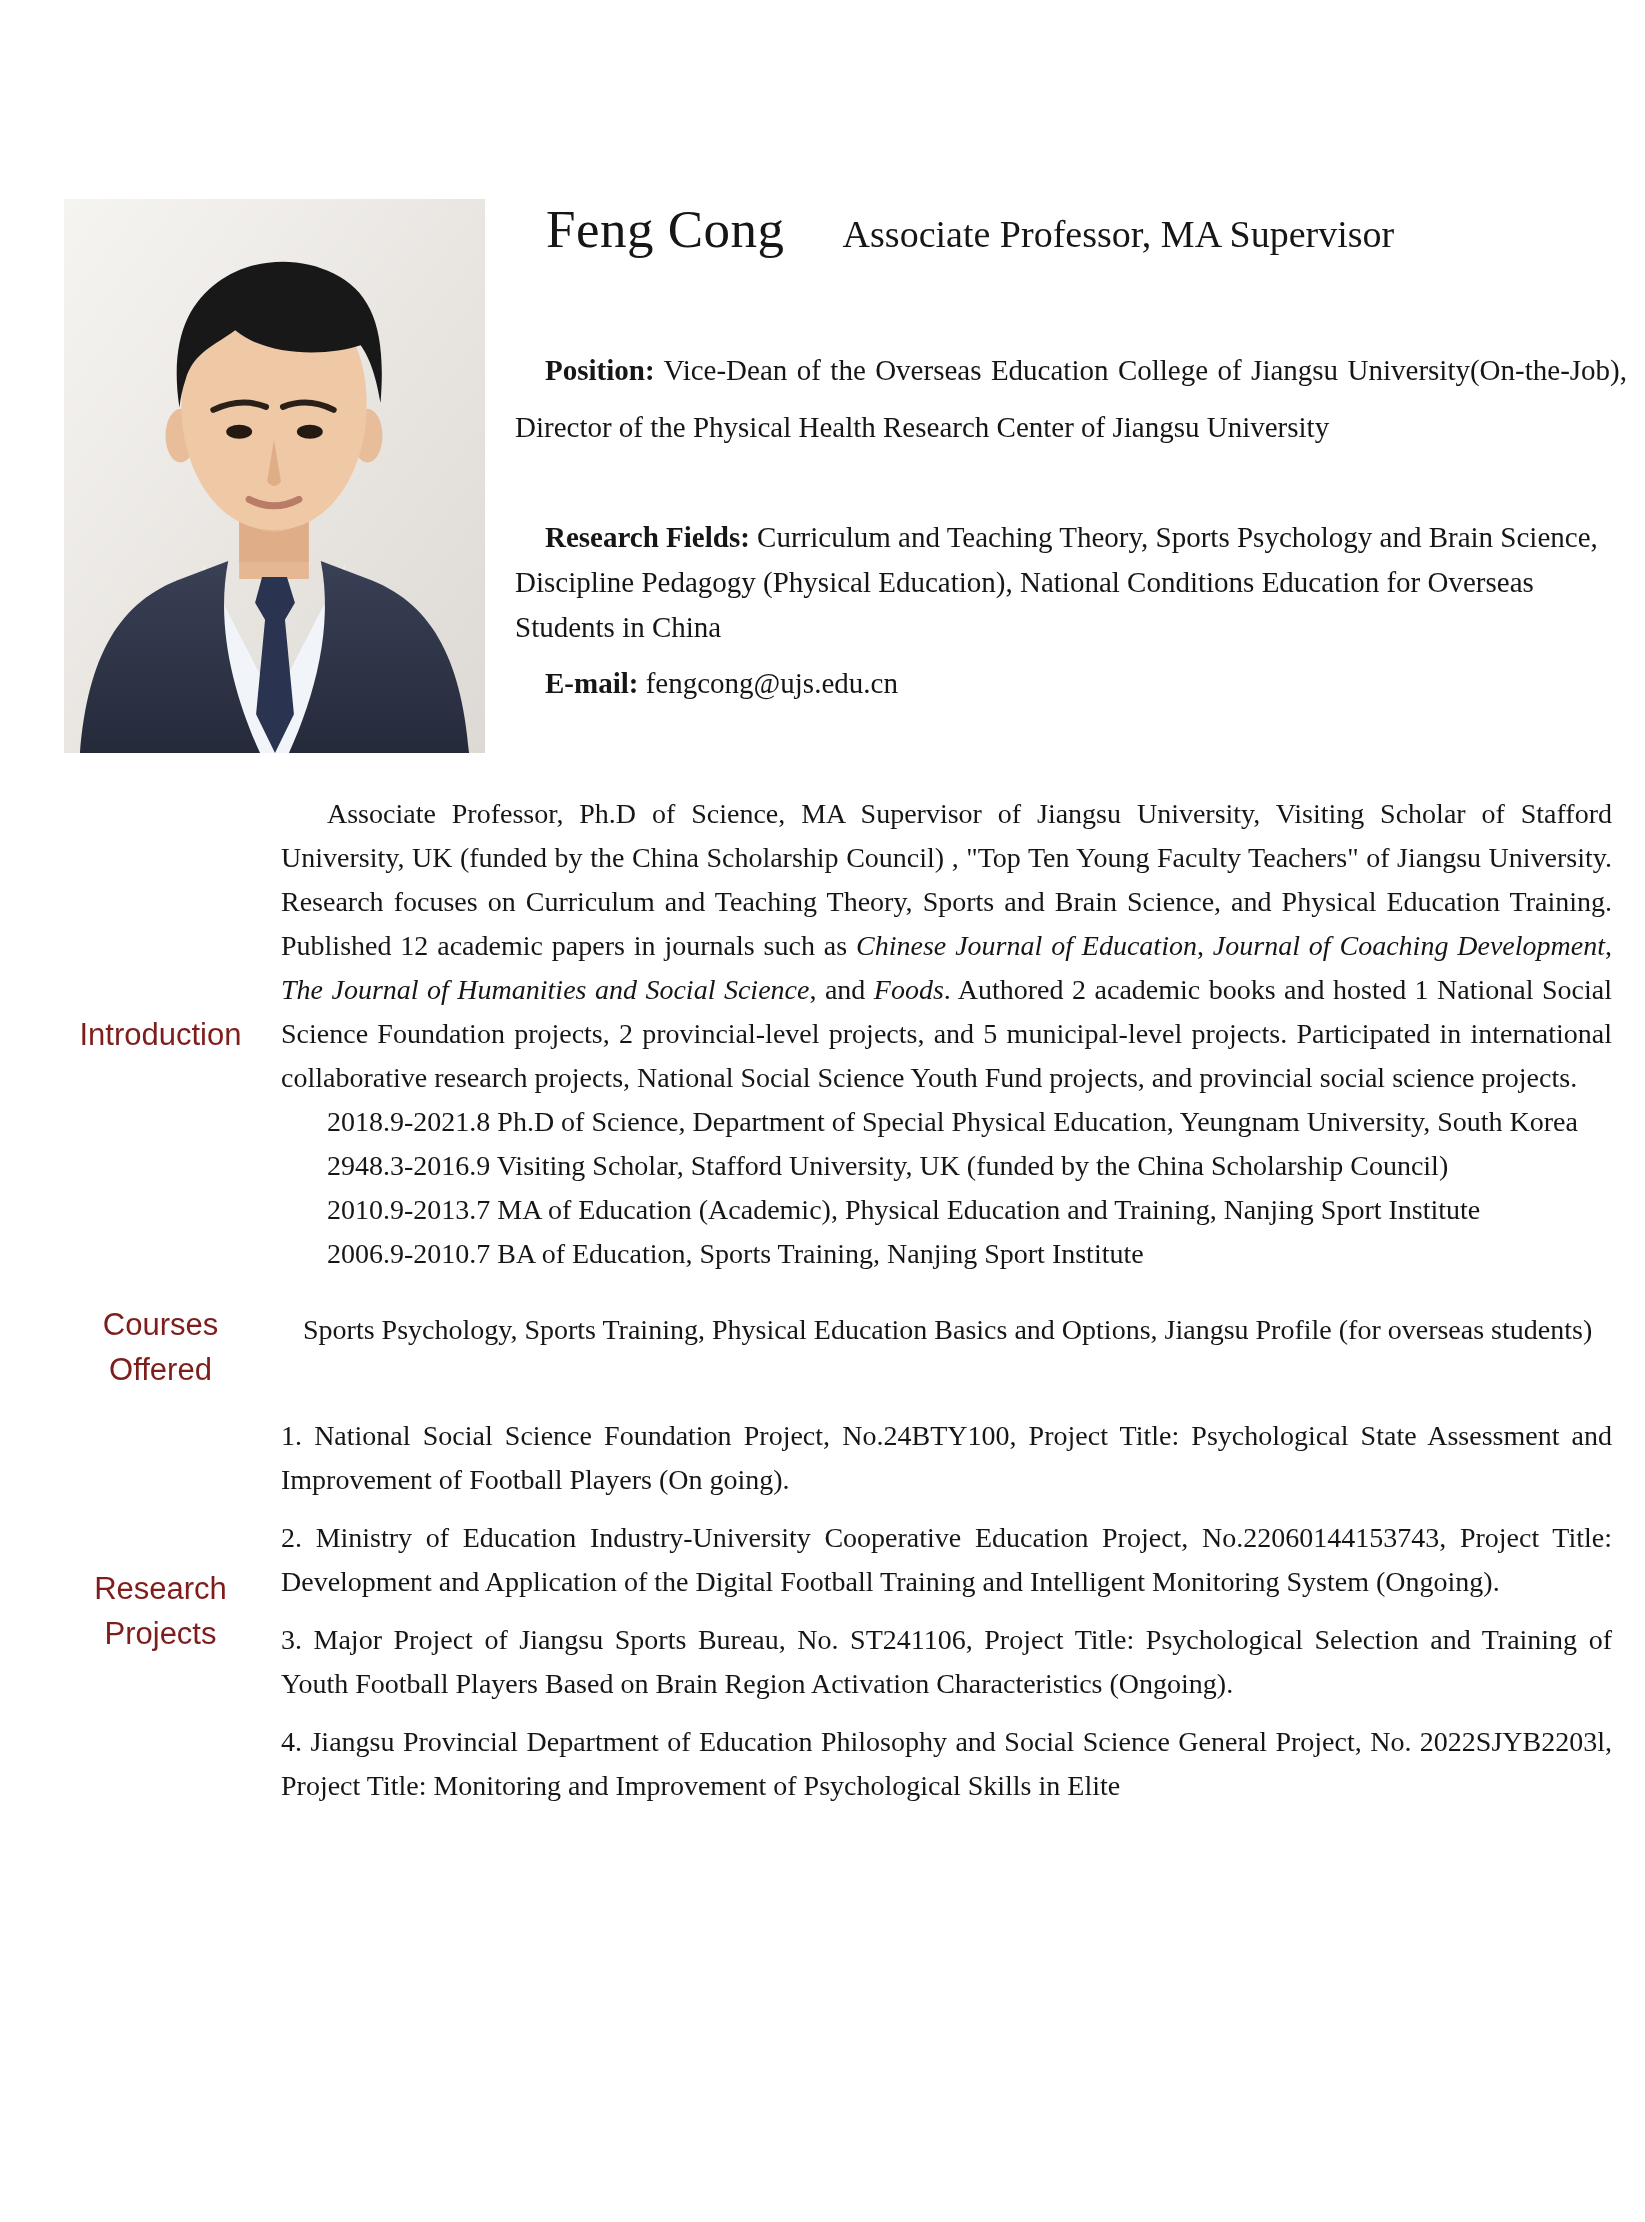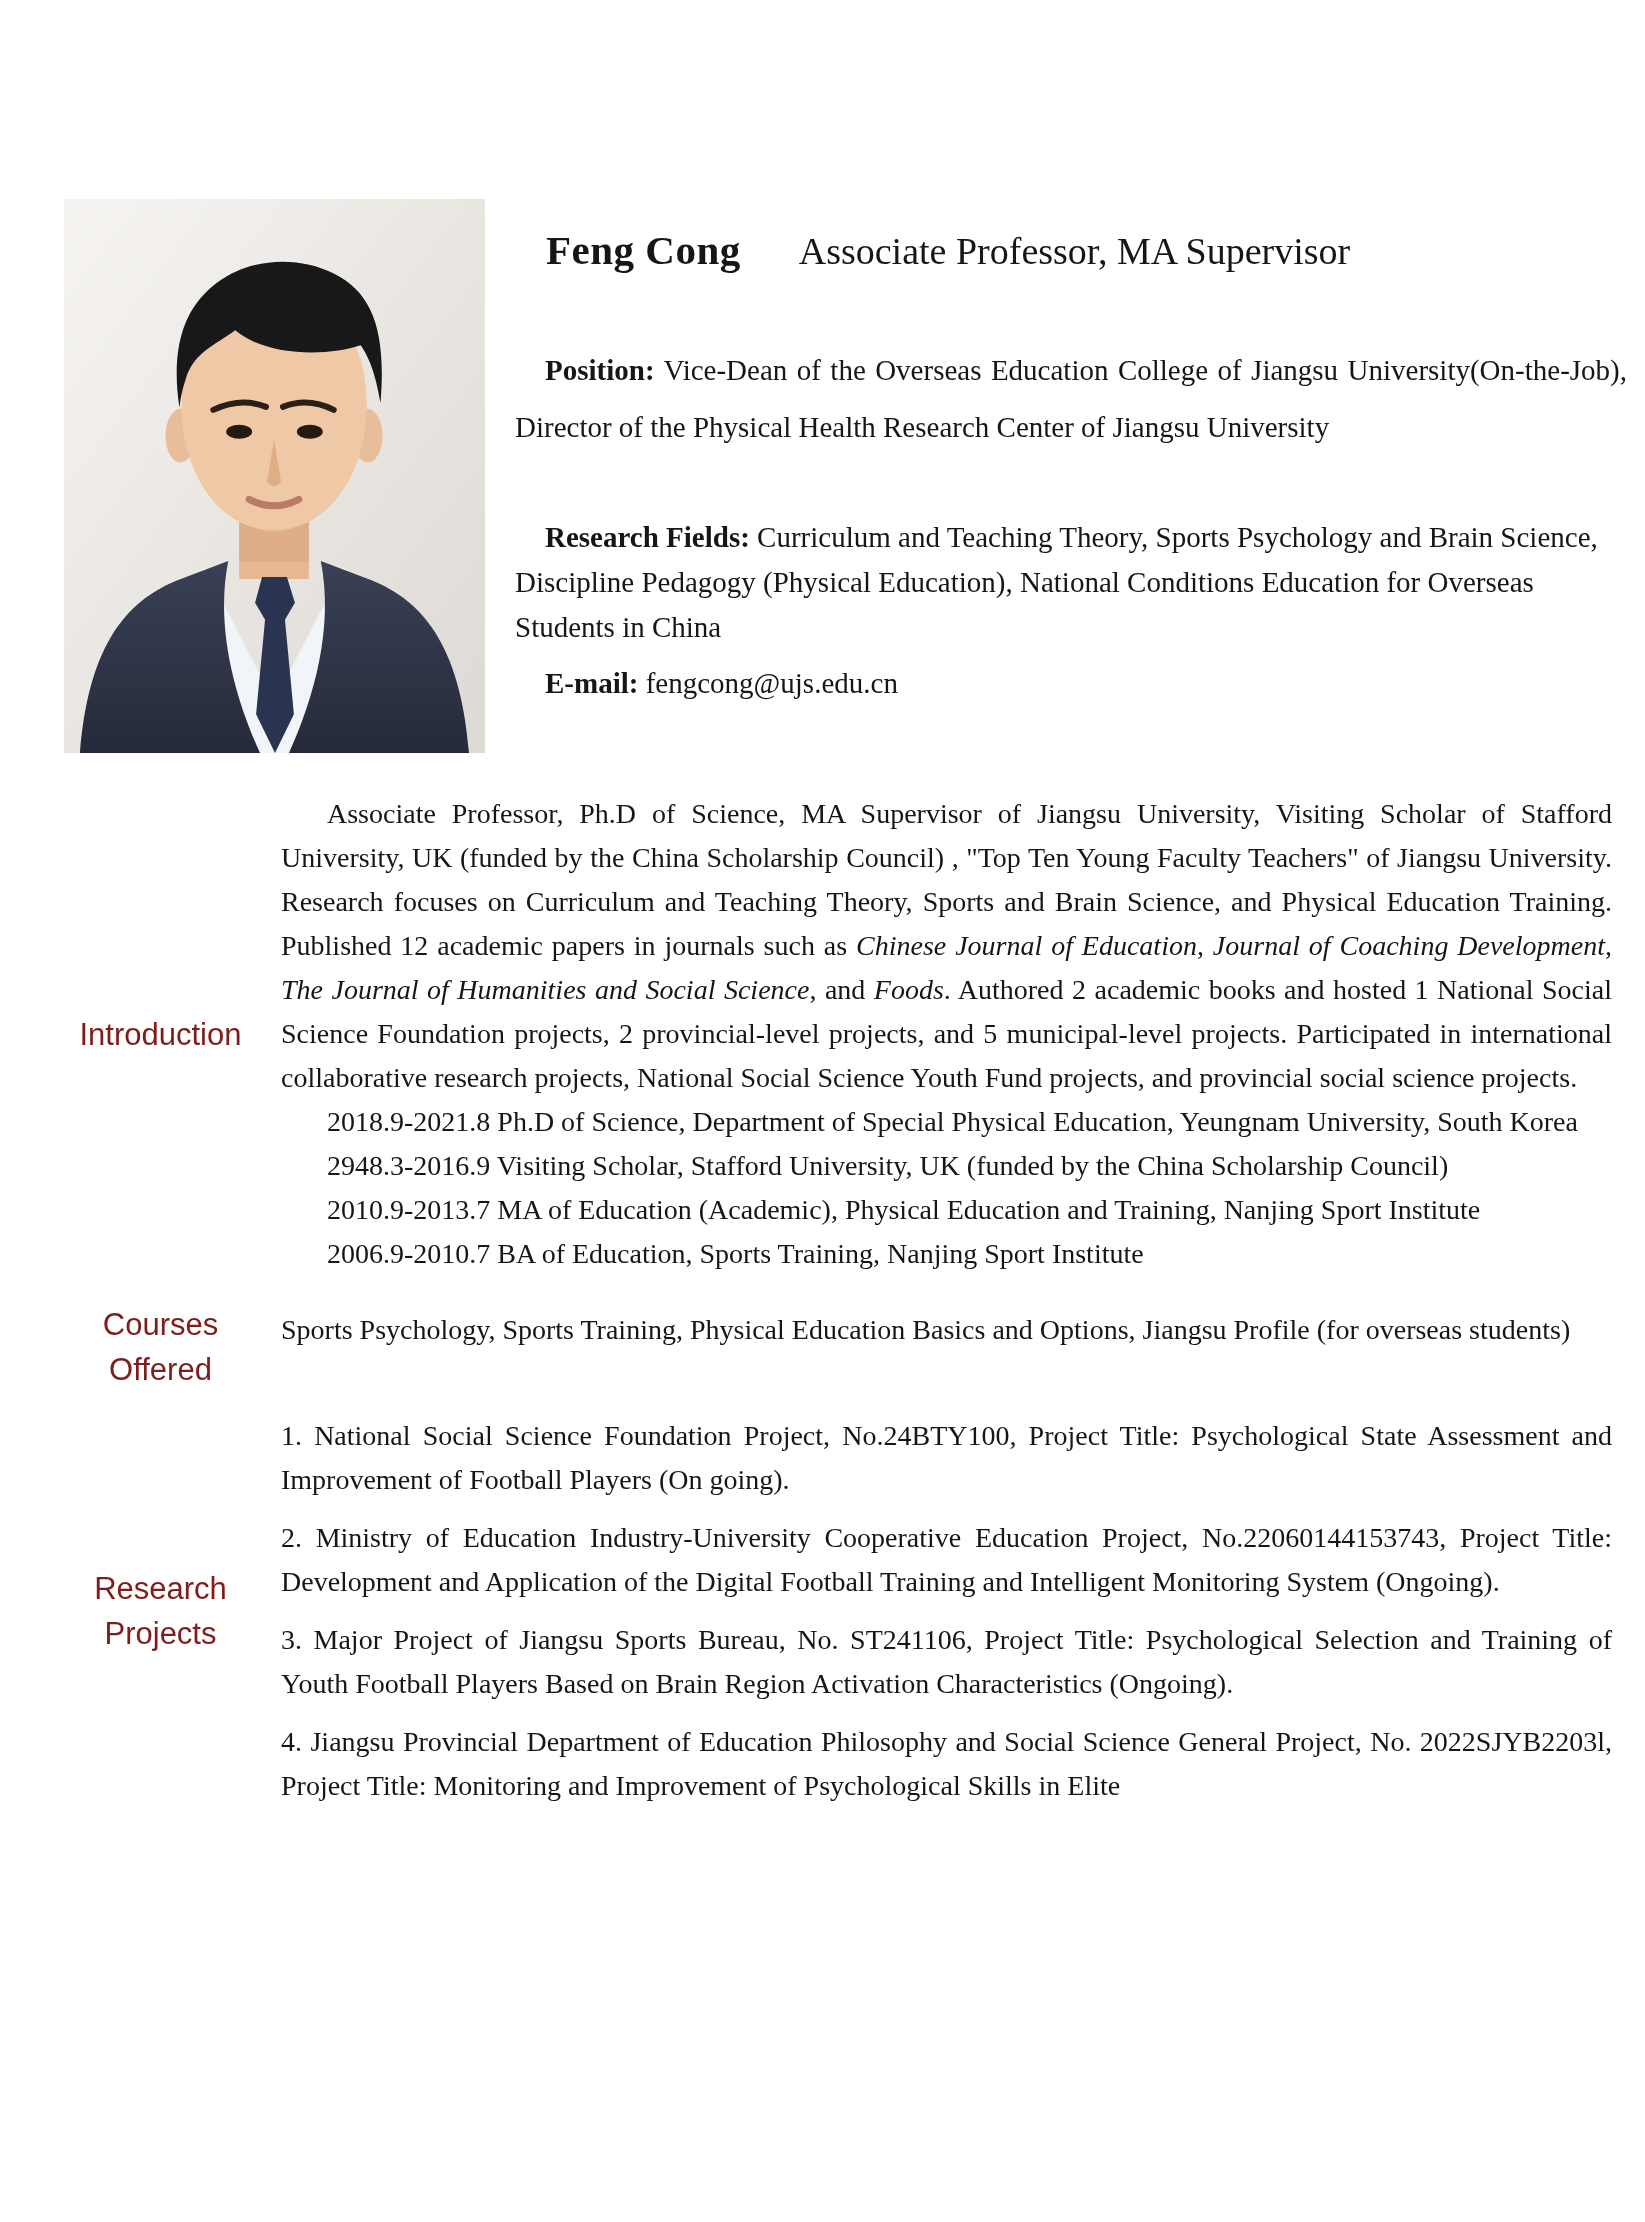--- a/index.html
+++ b/index.html
@@ -5,31 +5,31 @@
   html,body{margin:0;padding:0;background:#ffffff;}
   #page{
     position:relative;width:1646px;height:2223px;background:#ffffff;overflow:hidden;
     color:#161616;font-family:"Liberation Serif","DejaVu Serif",serif;
   }
   
   .photo{position:absolute;left:64px;top:199px;width:421px;height:554px;}
   .photo svg{display:block;width:100%;height:100%;}
   
   .name-row{position:absolute;left:546px;top:199px;display:flex;align-items:baseline;gap:58px;}
-  .person-name{font-size:41px;font-weight:bold;letter-spacing:0.5px;margin-top:27px;}
+  .person-name{font-size:53px;font-weight:normal;letter-spacing:0.5px;}
   .person-title{font-size:38px;}
   .hdr-para{position:absolute;left:499px;width:1112px;margin:16px;font-size:29px;}
   .pos{top:326px;line-height:57px;text-align:justify;text-indent:30px;}
   .rf{top:499px;line-height:45px;text-indent:30px;}
   .email{top:645px;line-height:45px;text-indent:30px;}
   .lead{font-weight:bold;}
   
   .main{position:absolute;left:40px;top:792px;width:1572px;font-size:28px;line-height:44px;}
   .row{display:flex;}
-  .row-courses{margin-top:26px;}
+  .row-courses{margin-top:26px;gap:22px;}
   .row-research{margin-top:22px;}
   .label-cell{
     width:241px;min-width:241px;display:flex;flex-direction:column;justify-content:center;
     align-items:center;text-align:center;
     font-family:"Liberation Sans","DejaVu Sans",sans-serif;font-size:31px;line-height:45px;color:#7f1d1d;
   }
   .content-cell{width:1331px;}
   .content-cell p{margin:0;}
   .bio{text-align:justify;text-indent:46px;}
   .acad-head{font-weight:bold;text-indent:46px;}

